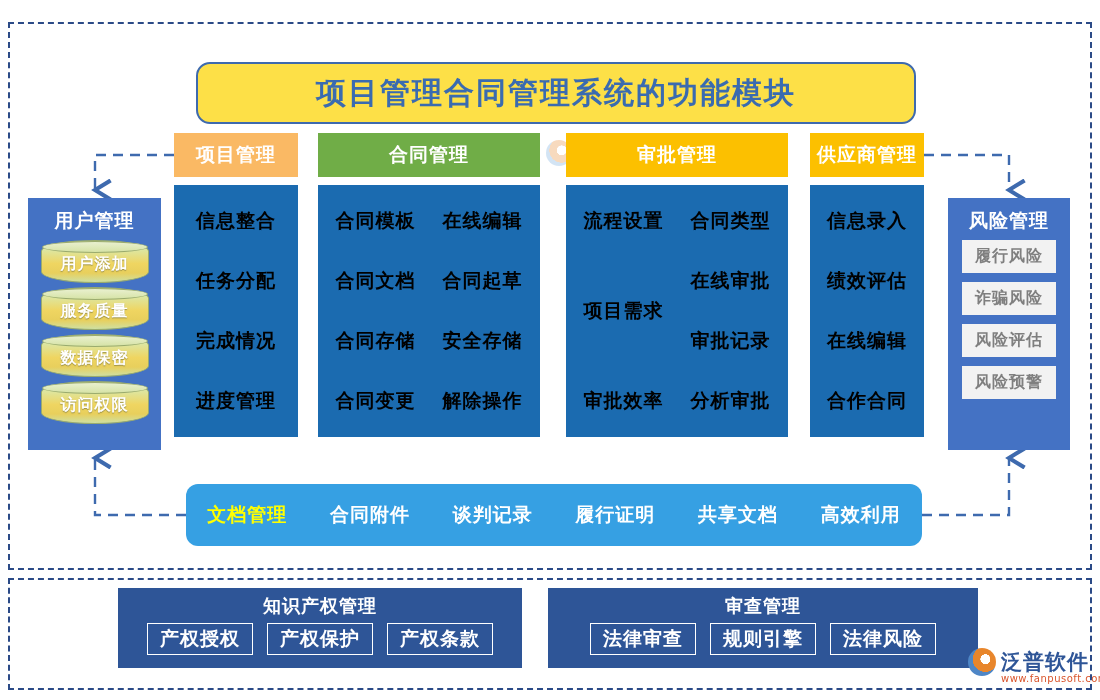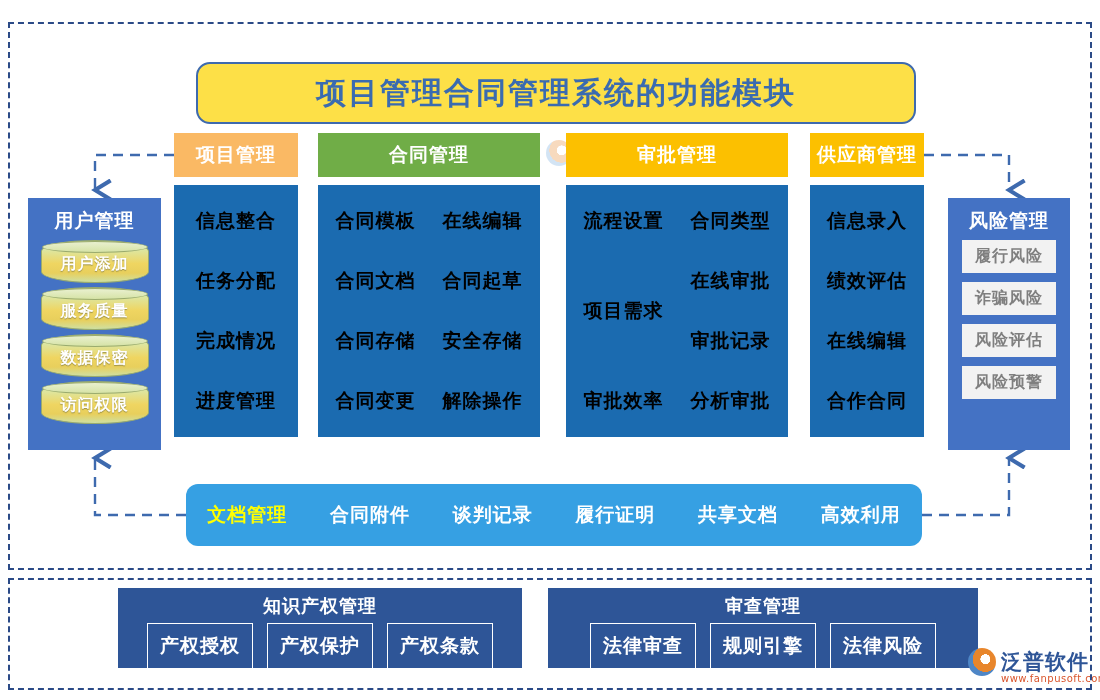--- a/index.html
+++ b/index.html
@@ -121,21 +121,21 @@
   }
   #panel-ip{left:118px;width:404px;}
   #panel-review{left:548px;width:430px;}
   .bp-title{
     color:#ffffff;font-size:18px;font-weight:bold;letter-spacing:1px;
     margin-bottom:5px;font-family:"DejaVu Serif","Liberation Serif",serif;
   }
   .bp-items{display:flex;gap:14px;}
   .bp-item{
     border:1px solid #ffffff;color:#ffffff;font-size:19px;font-weight:bold;
-    letter-spacing:1px;padding:9px 12px;
+    letter-spacing:1px;padding:2px 12px;
     font-family:"DejaVu Serif","Liberation Serif",serif;
   }
 
   
   #arrows{position:absolute;left:0;top:0;width:1100px;height:700px;pointer-events:none;}
 
   
   .wm{position:absolute;display:flex;align-items:center;opacity:.30;}
   #wm-center{left:546px;top:140px;}
   .wm-mark{

